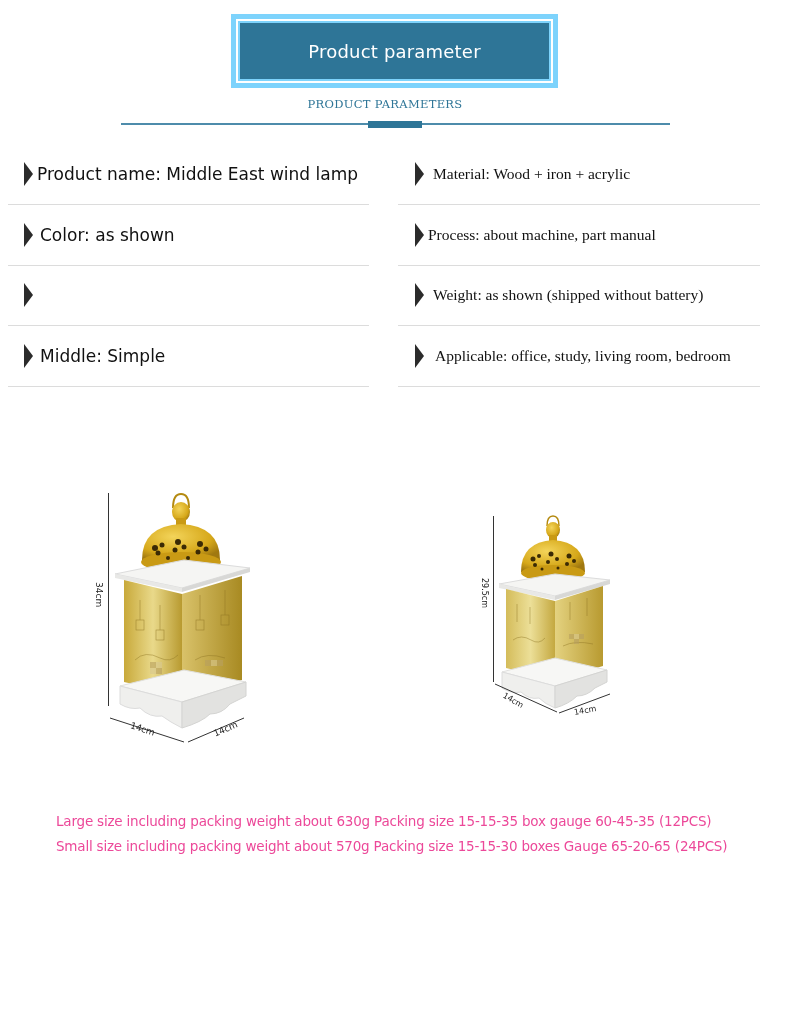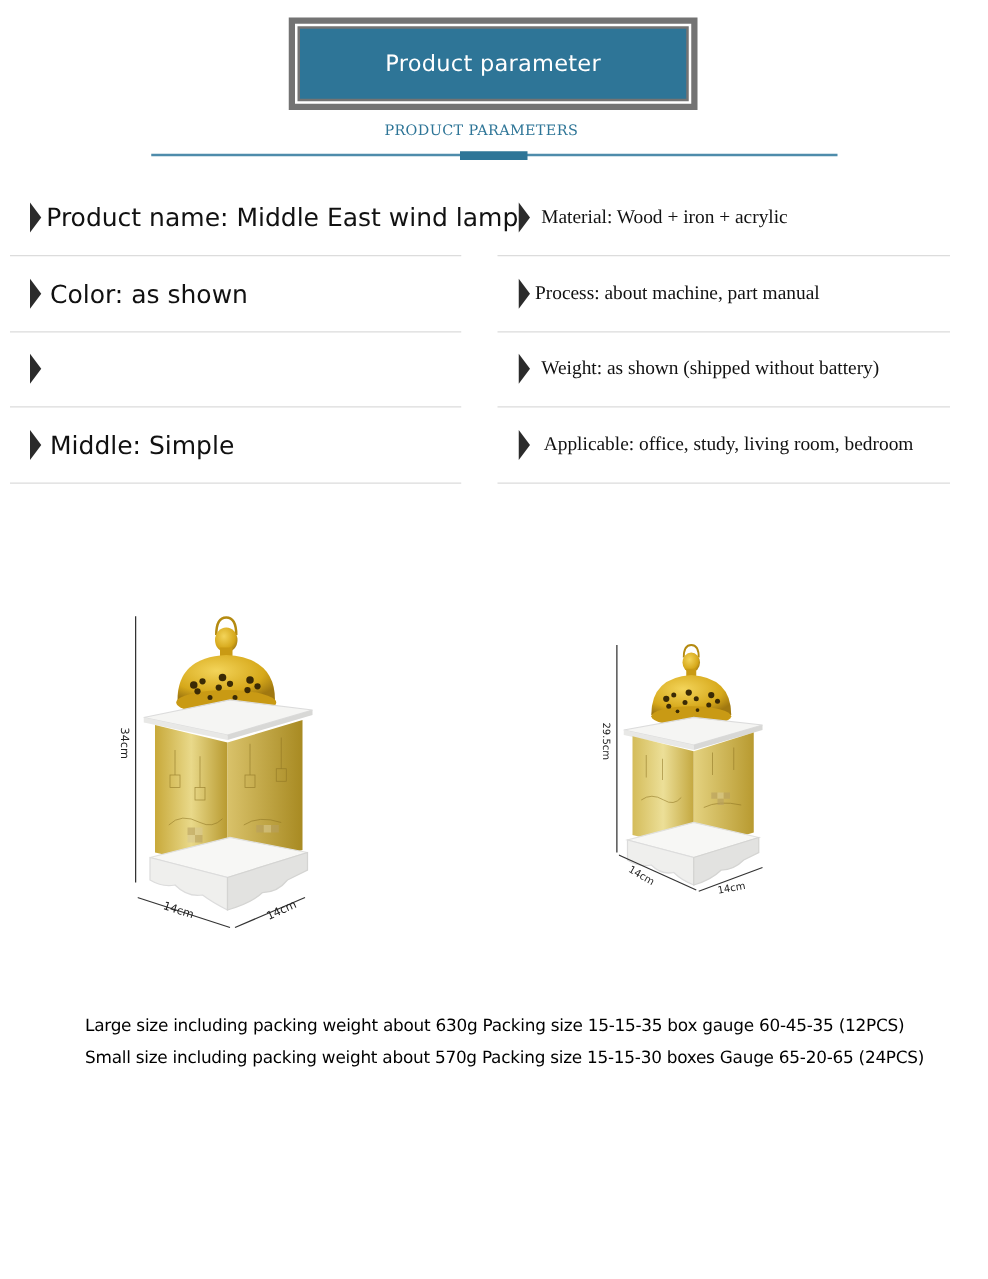--- a/index.html
+++ b/index.html
@@ -1,21 +1,21 @@
 <!DOCTYPE html>
 <html><head>
 <meta charset="utf-8">
 <style>
   * { margin: 0; padding: 0; box-sizing: border-box; }
   html, body { width: 790px; height: 1023px; background: #ffffff; overflow: hidden; }
   body { position: relative; font-family: "DejaVu Sans", sans-serif; color: #111; }
 
   .banner-outer {
     position: absolute; left: 231px; top: 14px; width: 327px; height: 74px;
-    background: #737373; padding: 5px;
+    background: #7dd3fc; padding: 5px;
   }
   .banner-ring {
     width: 100%; height: 100%; border: 2px solid #ffffff; padding: 2px;
   }
   .banner-inner {
     width: 100%; height: 100%; background: #2e7597;
     display: flex; align-items: center; justify-content: center;
     color: #ffffff; font-size: 18px; letter-spacing: 0.2px;
   }
   .subtitle {
@@ -30,28 +30,28 @@
   }
 
   .param {
     position: absolute; height: 61px; display: flex; align-items: center;
     border-bottom: 1px solid #dcdcdc; white-space: nowrap;
   }
   .param .tri {
     width: 0; height: 0; border-top: 12px solid transparent; border-bottom: 12px solid transparent;
     border-left: 9px solid #2b2b2b; margin-right: 4px; flex: none;
   }
-  .param .txt { font-size: 20px; color: #111; }
+  .param .txt { font-size: 17px; color: #111; }
   .param.right .txt { font-size: 15.5px; font-family: Liberation Serif, serif; }
 
   .lamp { position: absolute; }
   .dim-v { position: absolute; width: 1px; background: #333; }
   .dim-label { position: absolute; font-size: 9px; color: #222; white-space: nowrap; }
 
-  .note { position: absolute; left: 68px; font-size: 13.5px; color: #000000; white-space: nowrap; letter-spacing: -0.2px; }
+  .note { position: absolute; left: 56px; font-size: 13.5px; color: #ec4899; white-space: nowrap; letter-spacing: -0.2px; }
 </style>
 </head>
 <body>
 
 <div class="banner-outer">
   <div class="banner-ring">
     <div class="banner-inner">Product parameter</div>
   </div>
 </div>
 <div class="subtitle">PRODUCT PARAMETERS</div>

